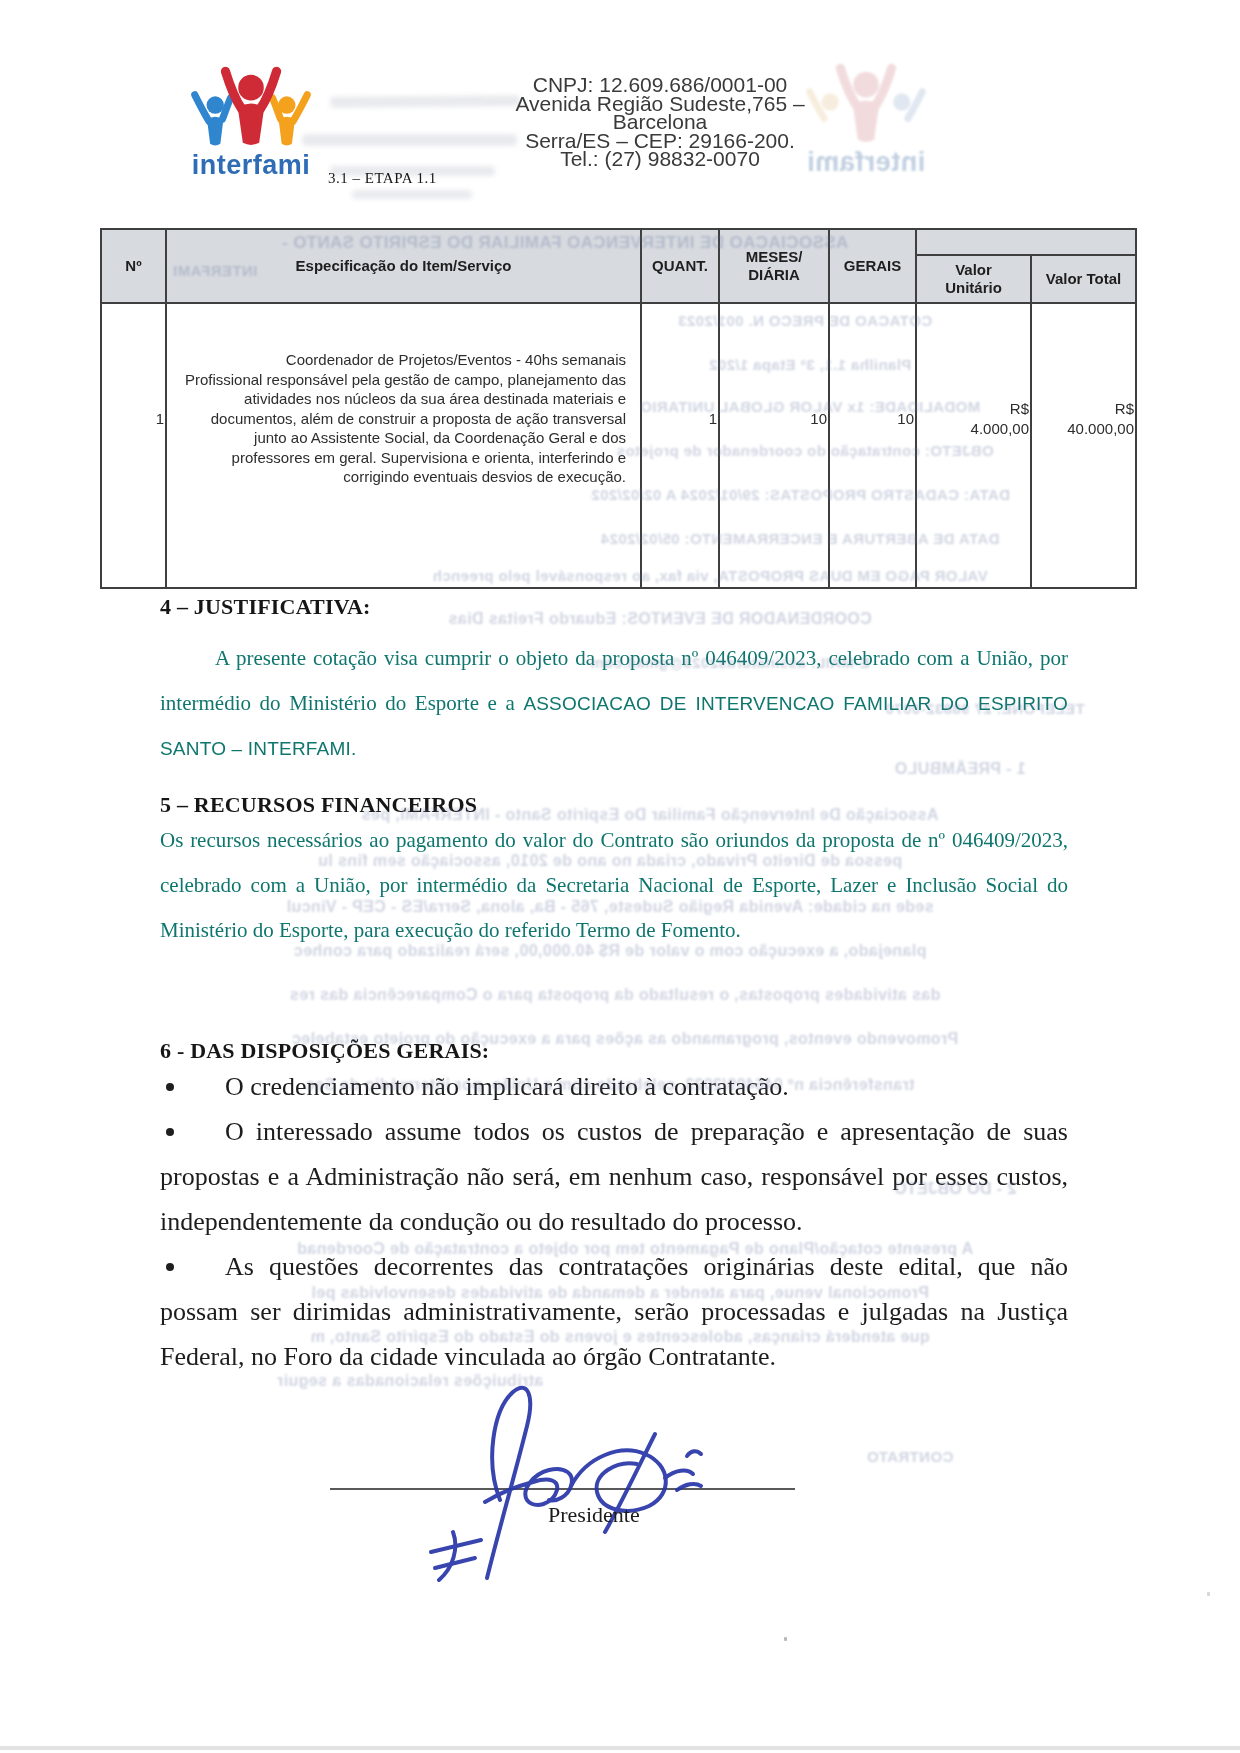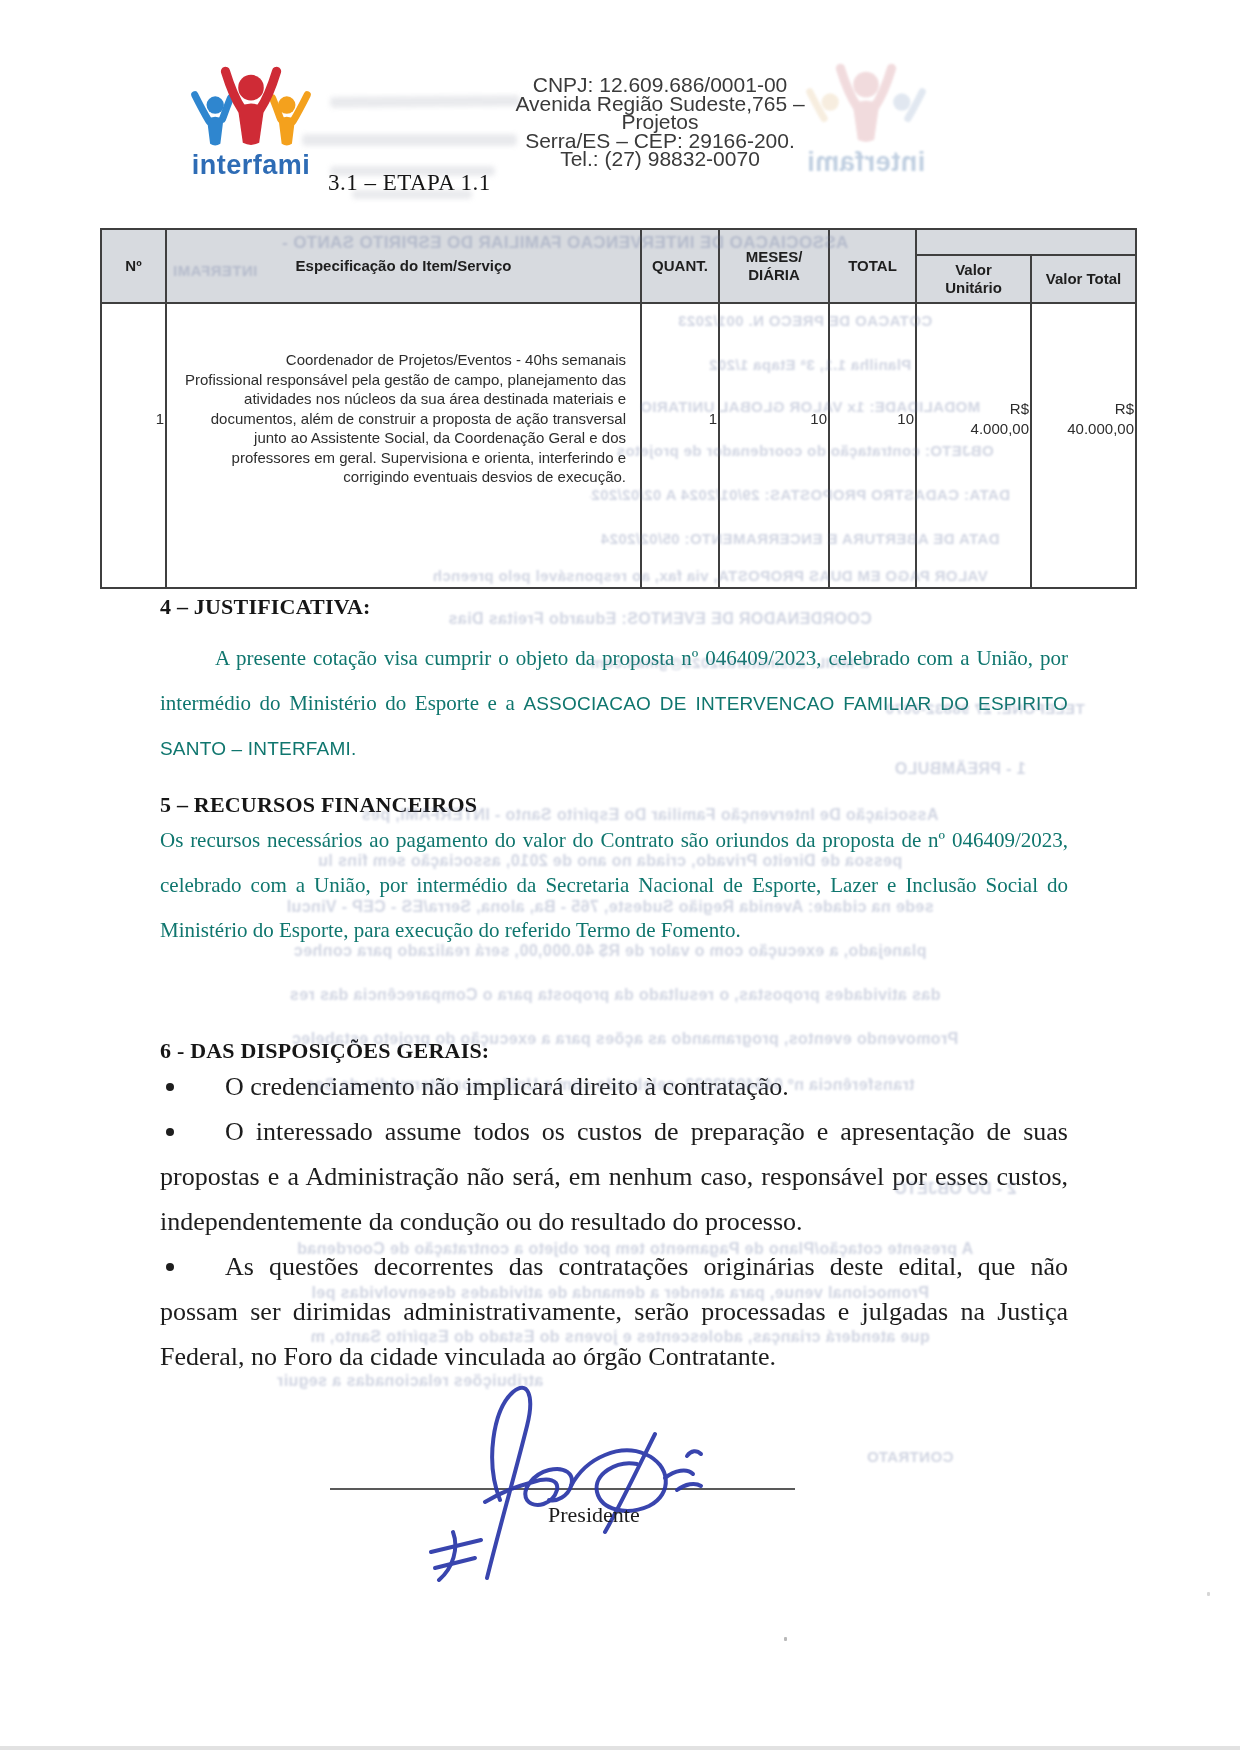--- a/index.html
+++ b/index.html
@@ -16,21 +16,21 @@
            font-family:"Liberation Sans","DejaVu Sans",sans-serif;
            font-size:21px;line-height:18.5px;color:#3a3a3a;}
   .ghost-logo{left:798px;top:55px;width:136px;text-align:center;
               transform:scaleX(-1);opacity:.32;filter:blur(.9px) saturate(.75);}
   .smudge{background:rgba(120,126,142,.16);filter:blur(2.5px);border-radius:4px;}
   .sm1{left:330px;top:96px;width:190px;height:11px;transform:rotate(-.5deg);}
   .sm2{left:302px;top:134px;width:215px;height:12px;}
   .sm3{left:330px;top:166px;width:165px;height:10px;}
   .sm4{left:352px;top:190px;width:120px;height:9px;}
 
-  .etapa{left:328px;top:170px;font-size:23px;letter-spacing:.5px;color:#161616;}
+  .etapa{left:328px;top:170px;font-size:15px;letter-spacing:.5px;color:#161616;}
 
   
   table.budget{position:absolute;left:100px;top:228px;width:1035px;
                border-collapse:collapse;table-layout:fixed;
                font-family:"Liberation Sans","DejaVu Sans",sans-serif;}
   table.budget th,table.budget td{border:2px solid #3f3f3f;}
   table.budget th{background:#d7dadf;font-size:15px;font-weight:700;color:#1e1e1e;
                   text-align:center;vertical-align:middle;white-space:pre-line;line-height:18px;}
   tr.strip th{height:22px;border-bottom:2px solid #3f3f3f;}
   tr.subhead th{height:44px;}
@@ -115,21 +115,21 @@
       <circle cx="100" cy="46" r="8.5" fill="#f4a11d"></circle>
       <path d="M92,60 Q100,55 108,60 L105,84 Q100,87 95,84 Z" fill="#f4a11d"></path>
       <circle cx="65" cy="29" r="12.5" fill="#cf2b36"></circle>
       <path d="M52,48 Q65,41 78,48 L73,83 Q65,87 57,83 Z" fill="#cf2b36"></path>
     </svg>
     <div class="logo-text">interfami</div>
   </div>
 
   <div class="abs contact">
     <div>CNPJ: 12.609.686/0001-00</div>
-    <div>Avenida Região Sudeste,765 – Projetos</div>
+    <div>Avenida Região Sudeste,765 – Barcelona</div>
     <div>Serra/ES – CEP: 29166-200.</div>
     <div>Tel.: (27) 98832-0070</div>
   </div>
 
   <div class="abs ghost-logo">
     <svg width="136" height="92" viewBox="0 0 130 90">
       <g fill="none" stroke-linecap="round">
         <path d="M56,50 C48,38 44,26 40,13" stroke="#e88d96" stroke-width="9"></path>
         <path d="M74,50 C82,38 86,26 90,13" stroke="#e88d96" stroke-width="9"></path>
         <path d="M24,62 C18,52 14,44 10,36" stroke="#9db9dd" stroke-width="7"></path>
@@ -160,21 +160,21 @@
         <col style="width:115px">
         <col style="width:105px">
     </colgroup>
     <tbody>
         <tr class="strip">
       <th rowspan="2">Nº</th>
       <th rowspan="2">Especificação do Item/Serviço</th>
       <th rowspan="2">QUANT.</th>
       <th rowspan="2">MESES/
 DIÁRIA</th>
-      <th rowspan="2">TOTAL</th>
+      <th rowspan="2">GERAIS</th>
       <th colspan="2"></th>
     </tr>
     <tr class="subhead">
       <th>Valor
 Unitário</th>
       <th>Valor Total</th>
     </tr>
     <tr class="bodyrow">
       <td>1</td>
       <td class="spec">Coordenador de Projetos/Eventos - 40hs semanais

